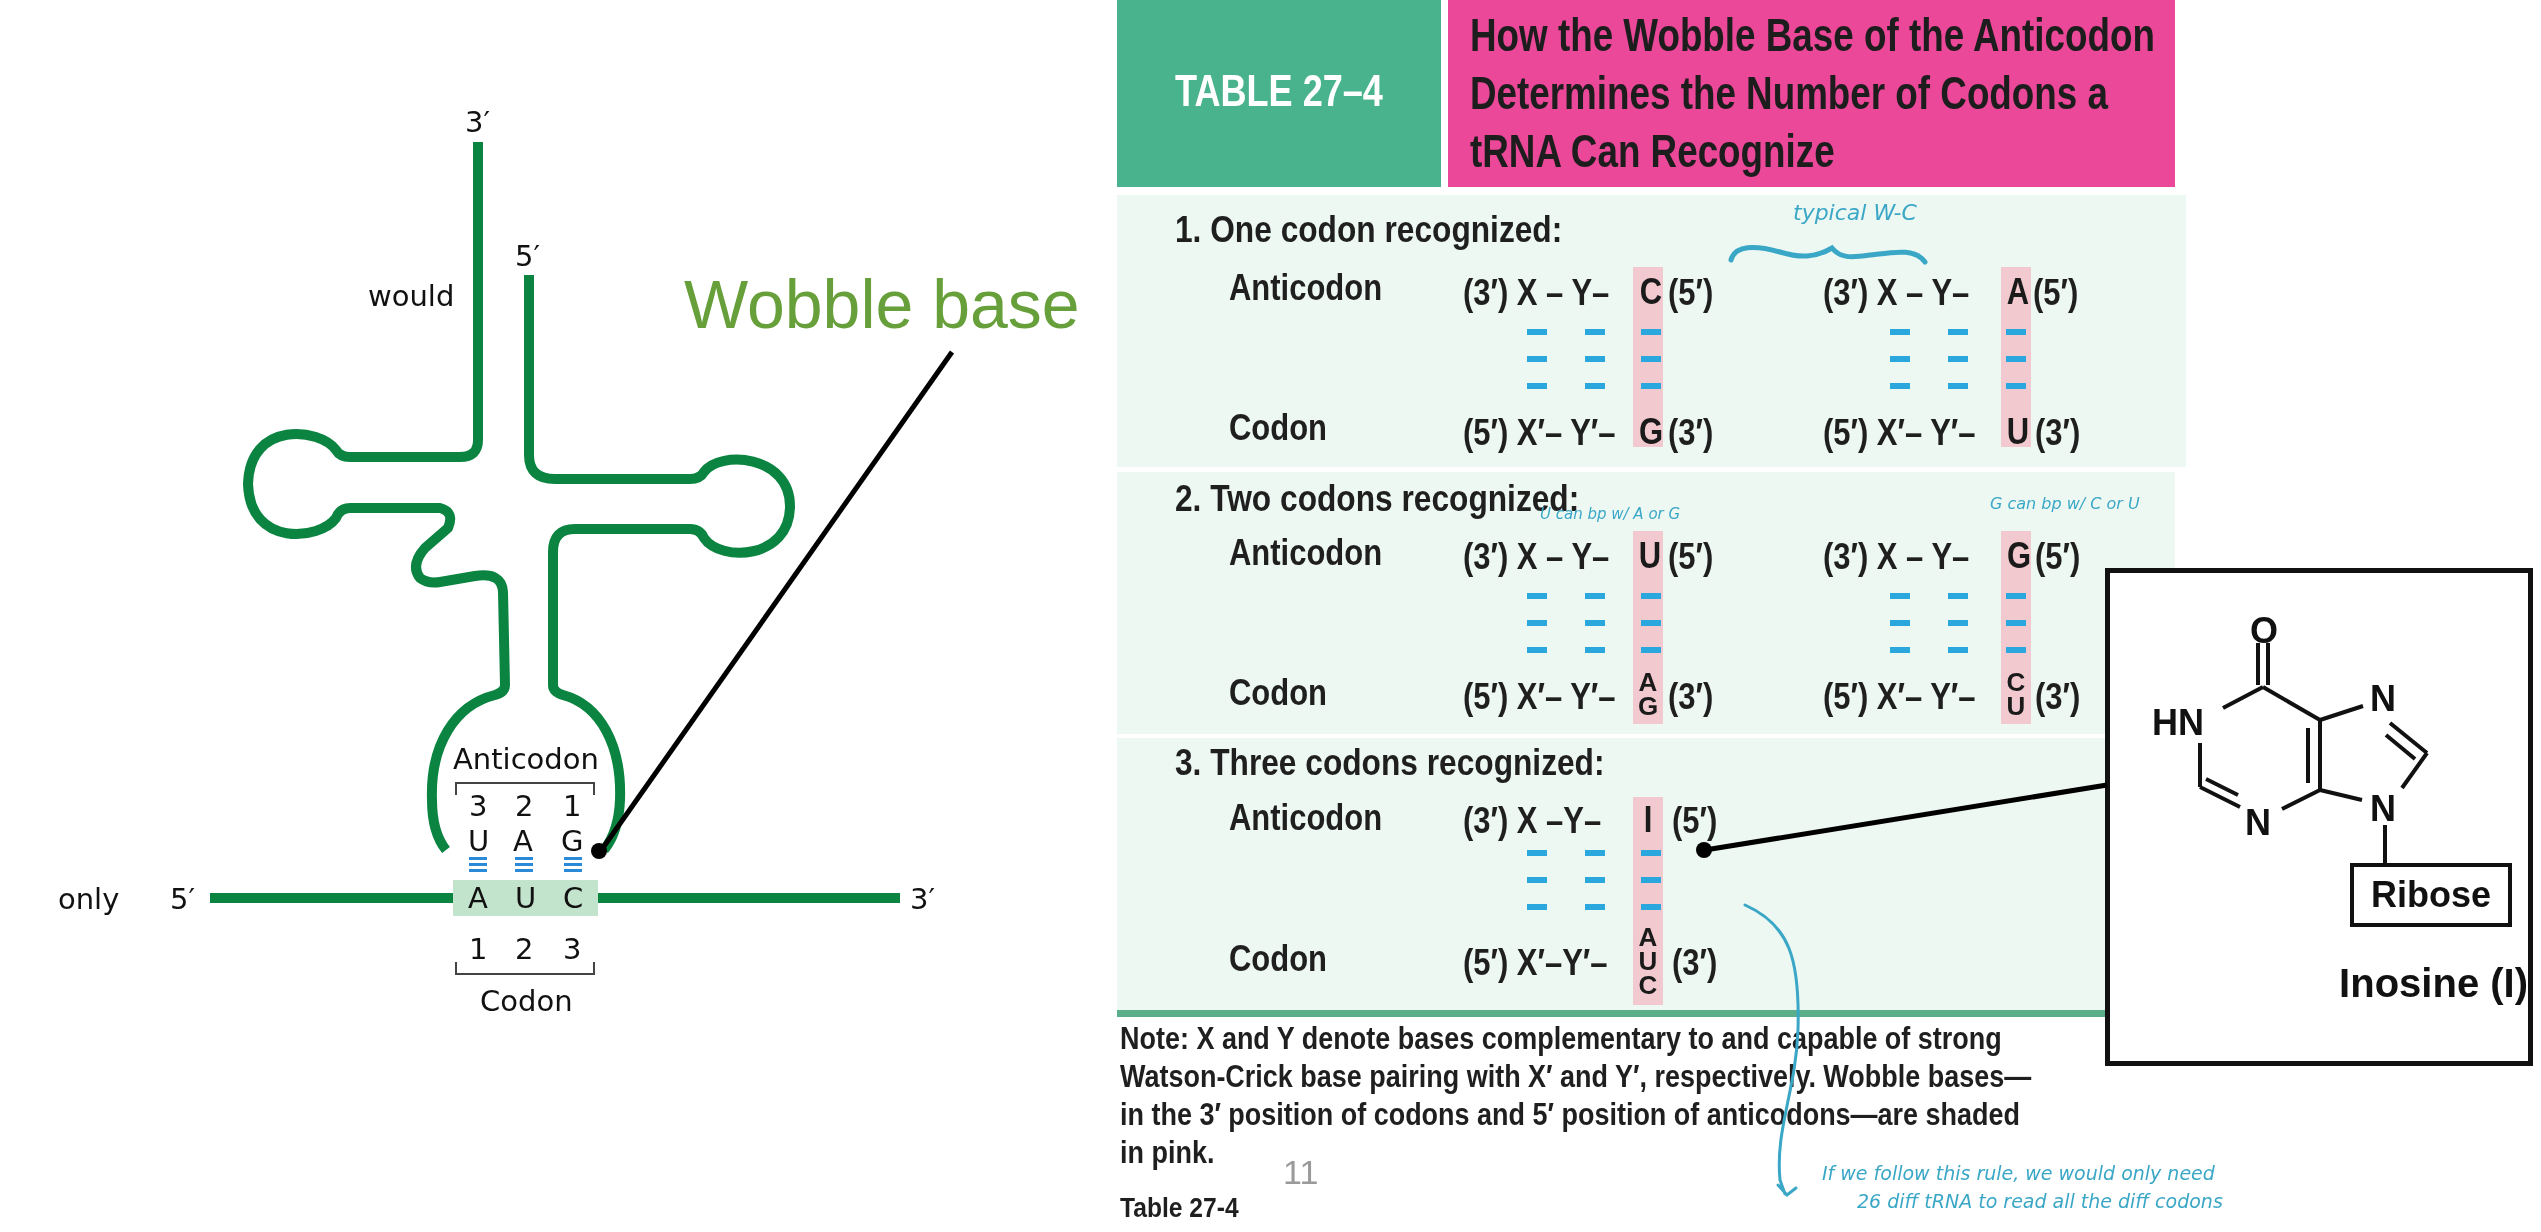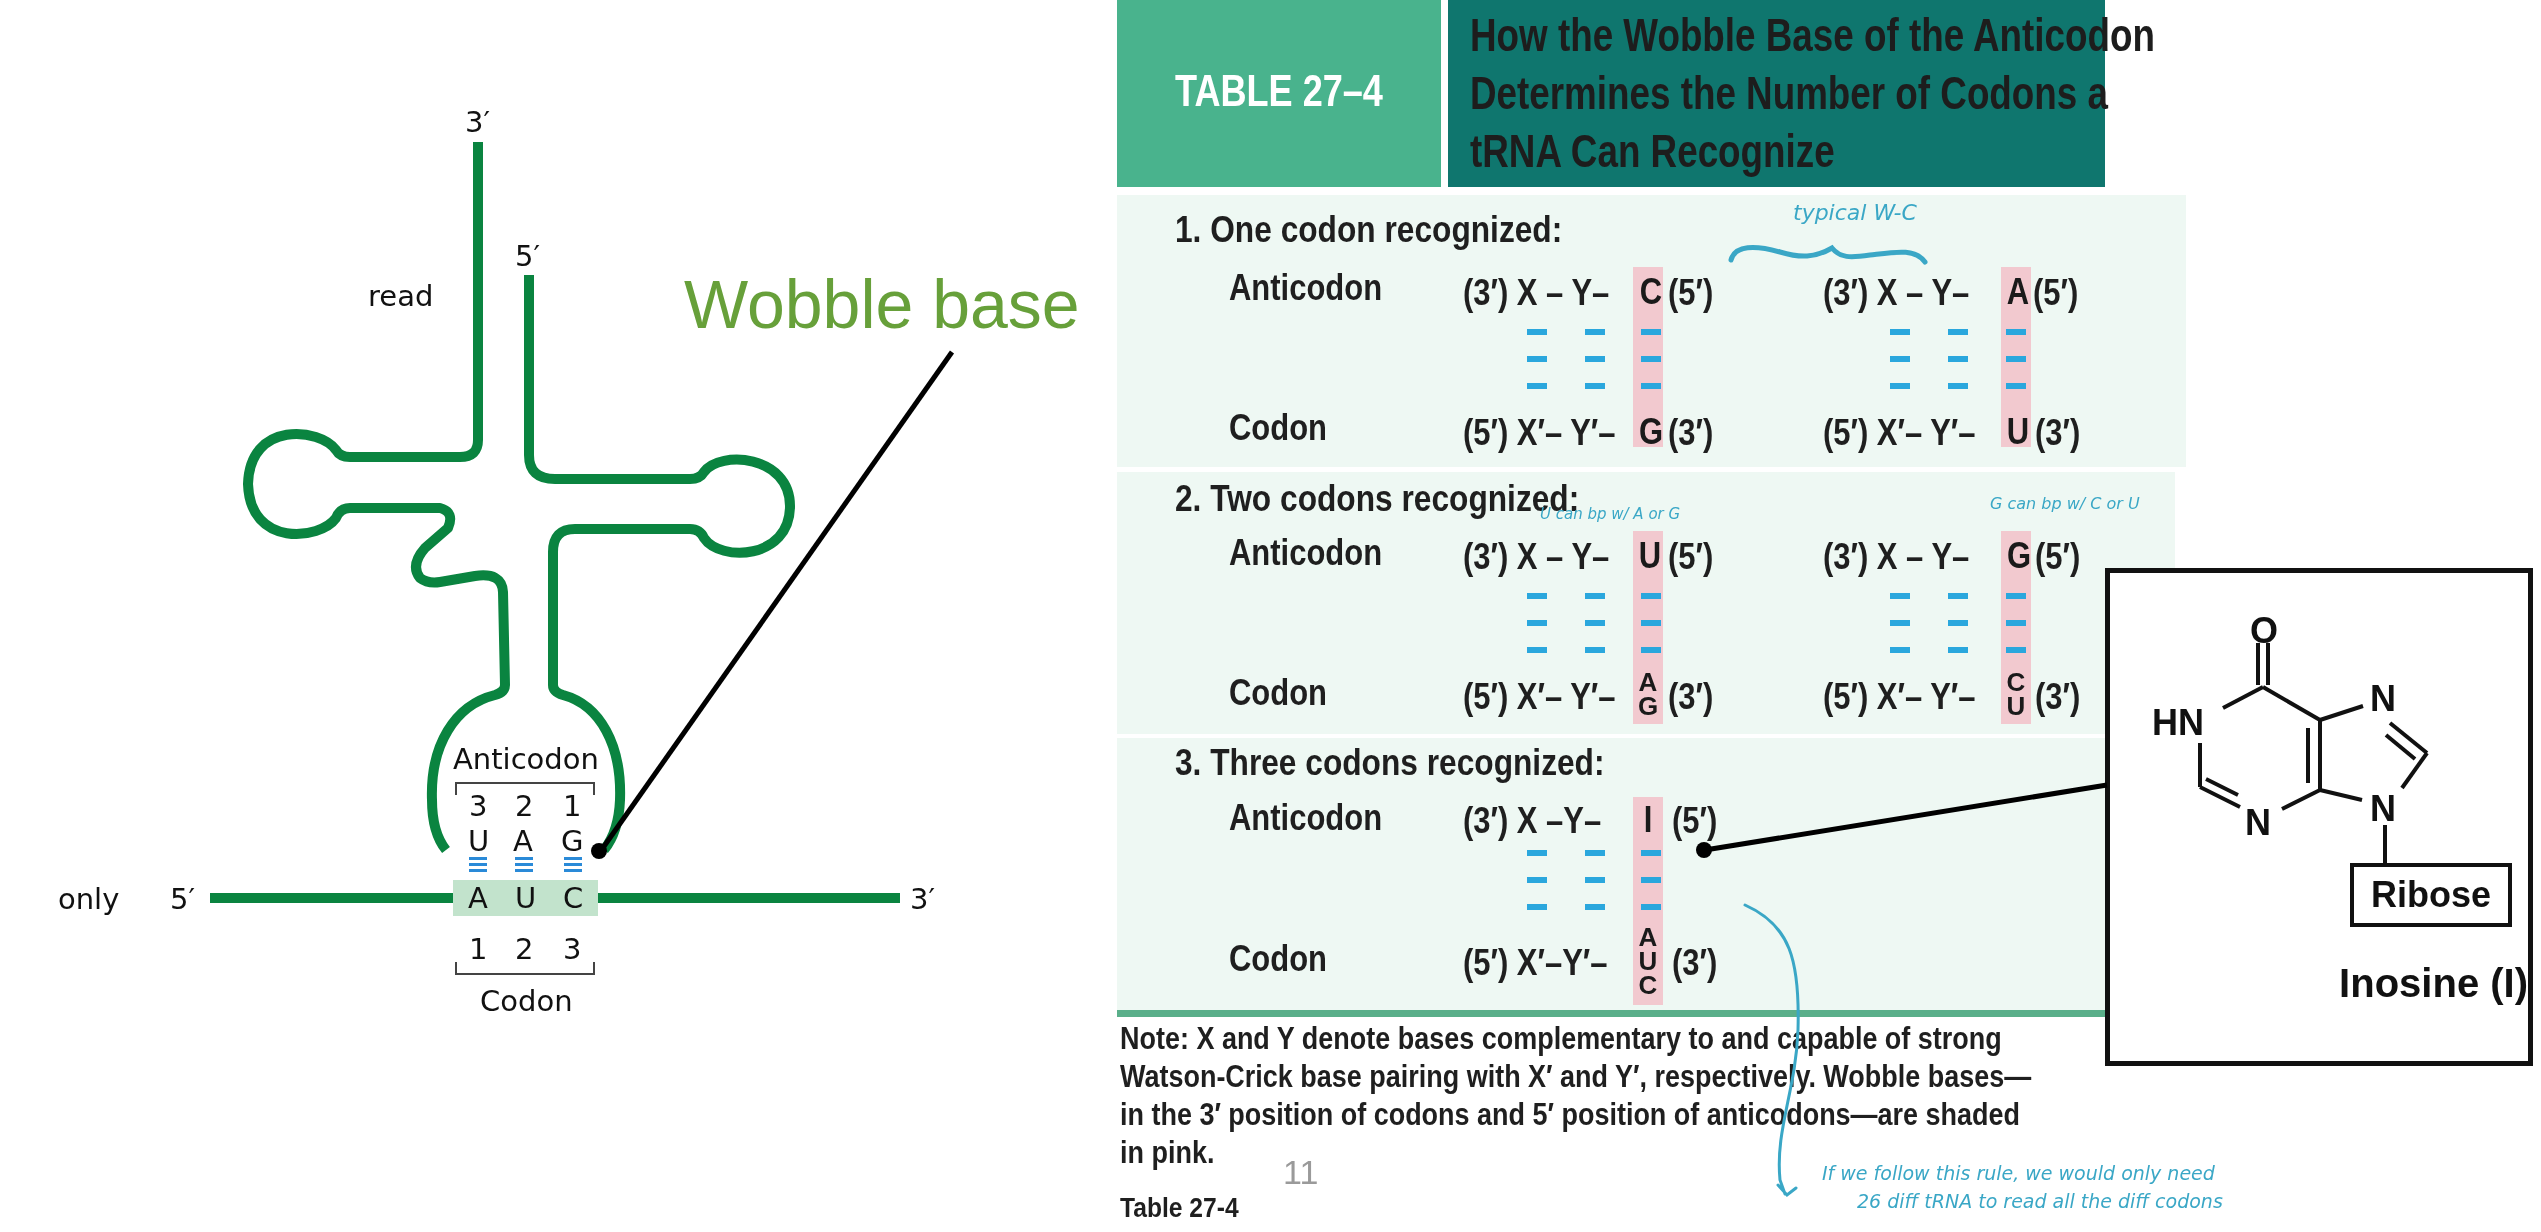--- a/index.html
+++ b/index.html
@@ -4,21 +4,21 @@
 <style>
   html,body{margin:0;padding:0;background:#ffffff;}
   body{width:2541px;height:1232px;position:relative;overflow:hidden;font-family:"Liberation Sans",sans-serif;}
   svg.layer{position:absolute;left:0;top:0;}
   
   .lbl{position:absolute;font-family:"DejaVu Sans",sans-serif;color:#111;font-size:29px;white-space:nowrap;line-height:1;}
   .wobble-title{position:absolute;left:684px;top:270px;font-family:"Liberation Sans",sans-serif;font-size:68px;color:#67a03a;white-space:nowrap;line-height:1;}
   
   .hdr-dark{position:absolute;left:1117px;top:0;width:324px;height:187px;background:#49b38d;}
   .hdr-dark span{position:absolute;left:0;right:0;top:66px;text-align:center;color:#ffffff;font-family:"Liberation Sans",sans-serif;font-weight:bold;font-size:44px;letter-spacing:0px;transform:scaleX(0.82);}
-  .hdr-light{position:absolute;left:1448px;top:0;width:657px;height:187px;background:#0f766e;}
+  .hdr-light{position:absolute;left:1448px;top:0;width:727px;height:187px;background:#ec4899;}
   .hdr-light .t{position:absolute;left:22px;top:6px;color:#1d1d1d;font-family:"Liberation Sans",sans-serif;font-weight:bold;font-size:46px;line-height:58px;transform-origin:left top;transform:scaleX(0.80);white-space:nowrap;}
   .sec{position:absolute;left:1117px;width:1058px;background:#eef8f3;}
   .sec-title{position:absolute;left:58px;font-weight:bold;font-size:36px;color:#1f1f1f;white-space:nowrap;transform-origin:left top;transform:scaleX(0.88);}
   .row-lbl{position:absolute;left:112px;font-weight:bold;font-size:36px;color:#1f1f1f;white-space:nowrap;transform-origin:left top;transform:scaleX(0.86);}
   .expr{position:absolute;font-weight:bold;font-size:36px;color:#1f1f1f;white-space:nowrap;transform-origin:left top;transform:scaleX(0.86);}
   .pink{position:absolute;width:30px;background:#f2c9cf;}
   .dash{position:absolute;width:20px;height:6px;background:#2aa7dd;}
   .wb{position:absolute;font-weight:bold;font-size:36px;color:#1a1a1a;line-height:1;transform:scaleX(0.86);}
   .wb-stack{position:absolute;font-weight:bold;font-size:26px;color:#1a1a1a;line-height:24px;text-align:center;width:30px;}
   .divider{position:absolute;left:1117px;width:1058px;height:7px;background:#5aaf8a;}
@@ -61,21 +61,21 @@
       <rect x="564" y="863" width="18" height="3"></rect>
       <rect x="564" y="869" width="18" height="3"></rect>
   </g>
 
   <line x1="952" y1="352" x2="600" y2="852" stroke="#000" stroke-width="5"></line>
   <circle cx="599" cy="851" r="8" fill="#000"></circle>
 </svg>
 
 <div class="lbl" style="left:465px;top:108px;">3′</div>
 <div class="lbl" style="left:515px;top:242px;">5′</div>
-<div class="lbl" style="left:368px;top:282px;">read</div>
+<div class="lbl" style="left:368px;top:282px;">would</div>
 <div class="wobble-title">Wobble base</div>
 
 <div class="lbl" style="left:453px;top:745px;font-size:29px;">Anticodon</div>
 <div class="lbl" style="left:469px;top:792px;">3</div>
 <div class="lbl" style="left:515px;top:792px;">2</div>
 <div class="lbl" style="left:563px;top:792px;">1</div>
 <div class="lbl" style="left:468px;top:827px;">U</div>
 <div class="lbl" style="left:513px;top:827px;">A</div>
 <div class="lbl" style="left:561px;top:827px;">G</div>
 <div class="lbl" style="left:468px;top:884px;">A</div>

